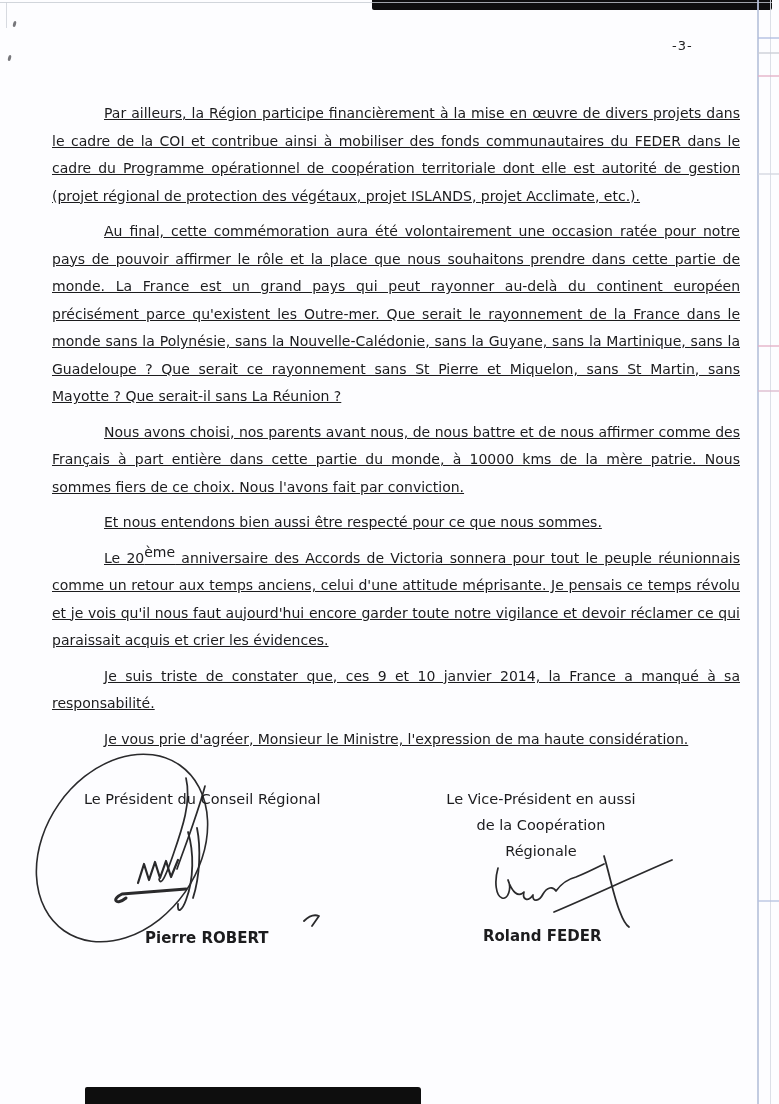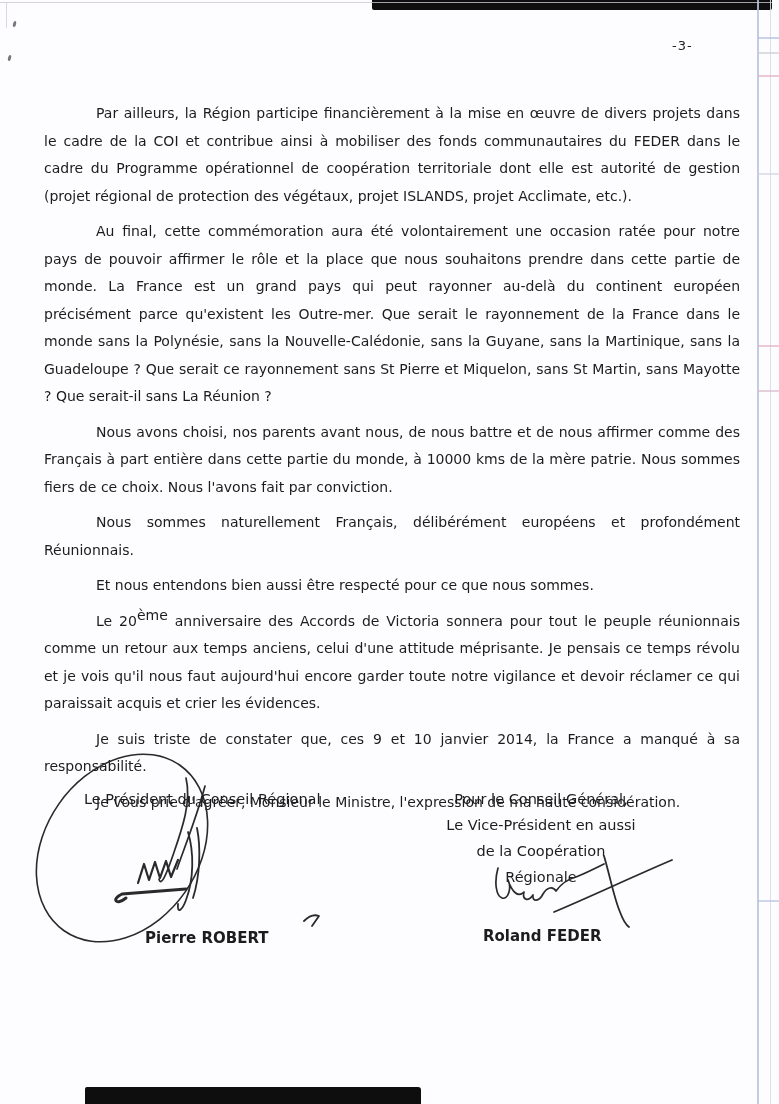--- a/index.html
+++ b/index.html
@@ -30,21 +30,21 @@
   .speck-1{left:13px;top:21px;}
   .speck-2{left:8px;top:55px;}
   
   .page-number{position:absolute;left:672px;top:38px;font-size:13px;letter-spacing:1px;color:#222;}
   
   .letter-body{
     position:absolute;left:40px;top:100px;width:700px;
     font-size:14px;line-height:27.5px;
     text-align:justify;
   }
-  .letter-body p{margin:0 0 8px 4px;text-indent:52px;}
+  .letter-body p{margin:0 0 8px 12px;text-indent:52px;text-decoration:underline;}
   .letter-body sup{font-size:14px;line-height:0;}
   
   .sig-label{position:absolute;font-size:14.5px;white-space:nowrap;text-align:center;}
   .sig-title-left{left:84px;top:791px;}
   .sig-name{font-weight:600;font-size:15px;}
   .sig-name-left{left:145px;top:929px;}
   .sig-title-right{left:443px;top:786px;width:196px;text-align:center;line-height:26px;white-space:normal;}
   .sig-name-right{left:483px;top:927px;}
   .sig-svg{position:absolute;}
   .sig-flourish{left:34px;top:748px;}
@@ -72,21 +72,20 @@
   <div class="margin-tick tick-7"></div>
   <div class="ink-speck speck-1"></div>
   <div class="ink-speck speck-2"></div>
 
   <div class="page-number">-3-</div>
 
   <div class="letter-body">
     <p>Par ailleurs, la Région participe financièrement à la mise en œuvre de divers projets dans le cadre de la COI et contribue ainsi à mobiliser des fonds communautaires du FEDER dans le cadre du Programme opérationnel de coopération territoriale dont elle est autorité de gestion (projet régional de protection des végétaux, projet ISLANDS, projet Acclimate, etc.).</p>
     <p>Au final, cette commémoration aura été volontairement une occasion ratée pour notre pays de pouvoir affirmer le rôle et la place que nous souhaitons prendre dans cette partie de monde. La France est un grand pays qui peut rayonner au-delà du continent européen précisément parce qu'existent les Outre-mer. Que serait le rayonnement de la France dans le monde sans la Polynésie, sans la Nouvelle-Calédonie, sans la Guyane, sans la Martinique, sans la Guadeloupe ? Que serait ce rayonnement sans St Pierre et Miquelon, sans St Martin, sans Mayotte ? Que serait-il sans La Réunion ?</p>
     <p>Nous avons choisi, nos parents avant nous, de nous battre et de nous affirmer comme des Français à part entière dans cette partie du monde, à 10000 kms de la mère patrie. Nous sommes fiers de ce choix. Nous l'avons fait par conviction.</p>
-    <p>Nous sommes naturellement Français, délibérément européens et profondément Réunionnais.</p>
     <p>Et nous entendons bien aussi être respecté pour ce que nous sommes.</p>
     <p><span>Le 20</span><sup>ème</sup><span> anniversaire des Accords de Victoria sonnera pour tout le peuple réunionnais comme un retour aux temps anciens, celui d'une attitude méprisante. Je pensais ce temps révolu et je vois qu'il nous faut aujourd'hui encore garder toute notre vigilance et devoir réclamer ce qui paraissait acquis et crier les évidences.</span></p>
     <p>Je suis triste de constater que, ces 9 et 10 janvier 2014, la France a manqué à sa responsabilité.</p>
     <p>Je vous prie d'agréer, Monsieur le Ministre, l'expression de ma haute considération.</p>
   </div>
 
   <svg class="sig-svg sig-flourish" width="220" height="205" viewBox="0 0 220 205">
     <ellipse cx="88" cy="100" rx="101" ry="77" transform="rotate(-55 88 100)" stroke-width="1.6"></ellipse>
     <path d="M 152 30 C 158 55, 147 84, 138 110 C 132 127, 127 139, 125 131" stroke-width="1.7"></path>
     <path d="M 171 38 C 163 68, 151 98, 143 121" stroke-width="1.7"></path>
@@ -96,21 +95,20 @@
     <path d="M 163 80 C 167 100, 166 128, 159 150" stroke-width="1.8"></path>
   </svg>
   <div class="sig-label sig-title-left">Le Président du Conseil Régional</div>
   <div class="sig-label sig-name sig-name-left">Pierre ROBERT</div>
 
   <svg class="sig-svg pen-mark" width="18" height="16" viewBox="0 0 18 16">
     <path d="M 1 9 C 6 4, 11 2, 16 4 L 9 14" stroke-width="1.8"></path>
   </svg>
 
   <div class="sig-label sig-title-right">
-    <div>Pour le Conseil Général,</div>
     <div>Le Vice-Président en aussi</div>
     <div>de la Coopération Régionale</div>
   </div>
   <svg class="sig-svg sig-roland" width="185" height="80" viewBox="0 0 185 80">
     <path d="M 6 18 C 2 32, 4 46, 10 48 C 16 50, 20 38, 16 30 C 20 42, 26 48, 32 42 C 30 50, 36 52, 41 45 C 40 52, 47 52, 51 44 C 55 37, 61 36, 64 41 C 69 34, 76 29, 84 27 C 94 23, 104 18, 112 14" stroke-width="1.7"></path>
     <path d="M 62 62 C 100 46, 140 27, 180 10" stroke-width="1.8"></path>
     <path d="M 112 6 C 118 26, 122 48, 128 62 C 131 70, 134 75, 137 77" stroke-width="1.8"></path>
   </svg>
   <div class="sig-label sig-name sig-name-right">Roland FEDER</div>
 

